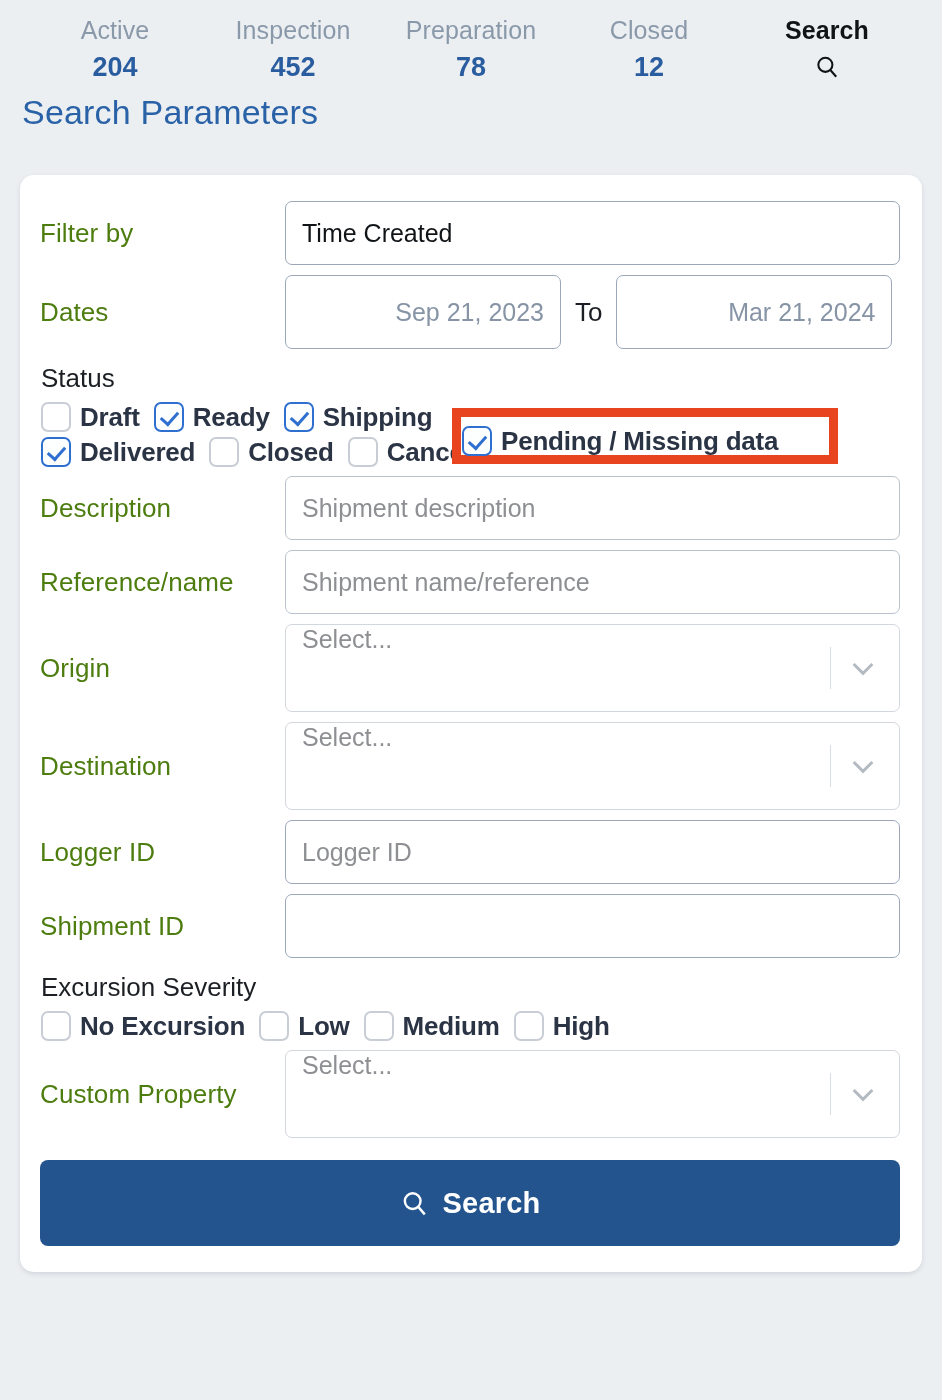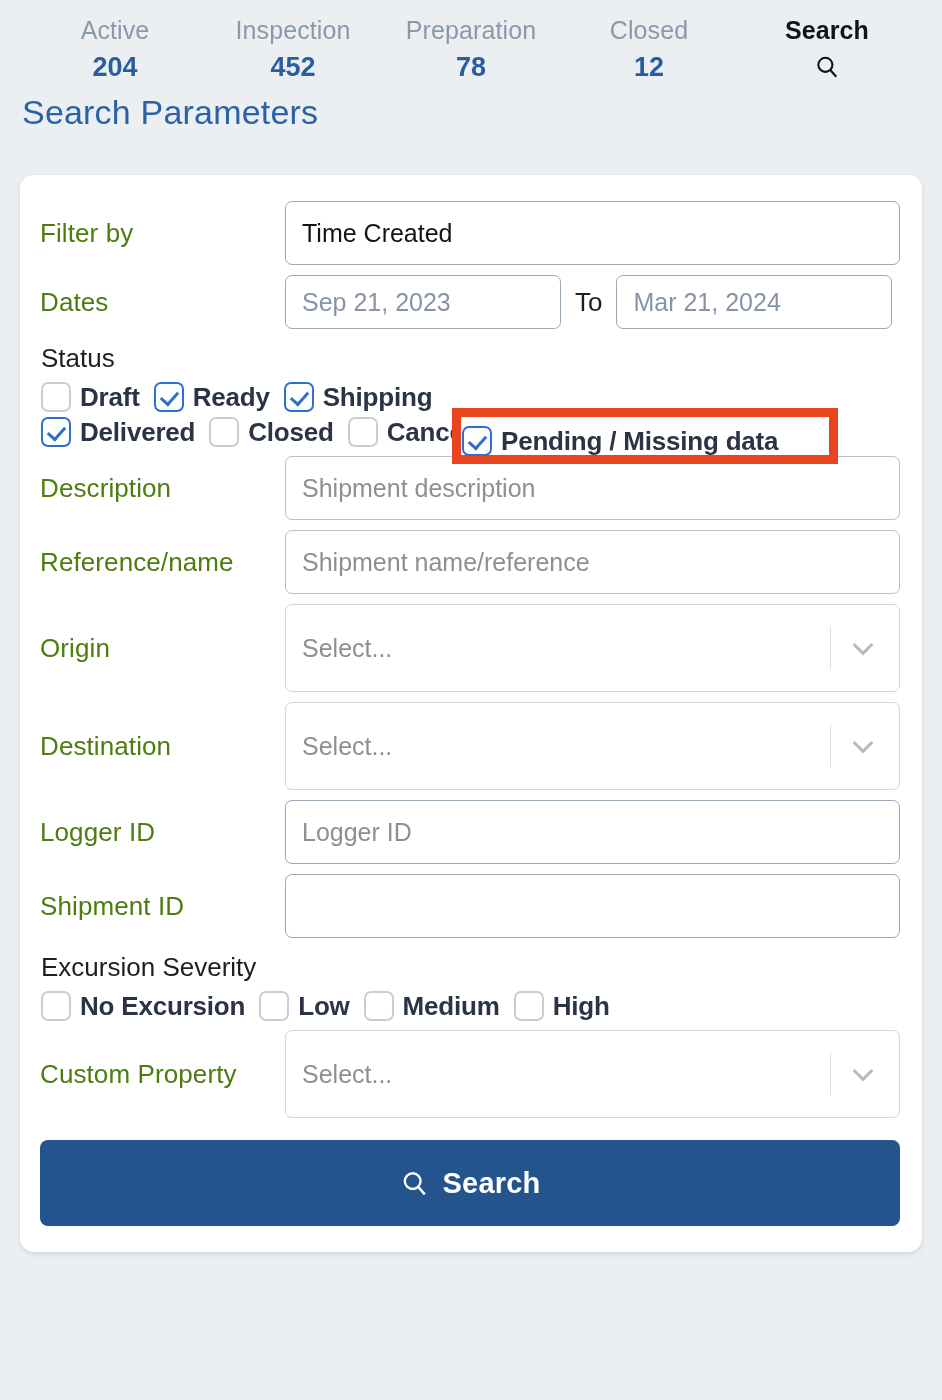--- a/index.html
+++ b/index.html
@@ -107,41 +107,41 @@
     color: #111417;
     padding: 0 16px;
     outline: none;
   }
   .txt::placeholder { color: #8d8f93; }
   .txt.light-border { border-color: #b9c2cc; }
 
   .date-input {
     width: 276px;
     flex: 0 0 276px;
-    height: 54px;
+    height: 74px;
+    text-align: right;
   }
   .date-input::placeholder { color: #8694a6; }
   .to-word {
     font-size: 26px;
     color: #1c1f24;
     margin: 0 14px;
     flex: 0 0 auto;
   }
 
   
   .select-ctl {
     box-sizing: border-box;
     position: relative;
     width: 100%;
     height: 88px;
     border: 1px solid #d2d7dd;
     border-radius: 7px;
     background: #fff;
     display: flex;
-    align-items: center;
     padding: 0 16px;
   }
   .select-ctl .sel-placeholder {
     font-size: 25px;
     color: #8d8f93;
   }
   .select-ctl .sel-divider {
     position: absolute;
     right: 68px;
     top: 22px;

